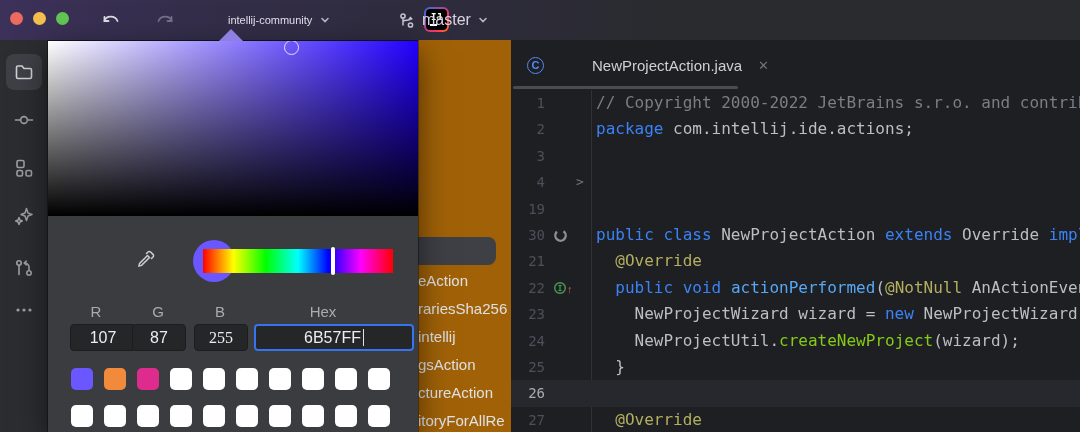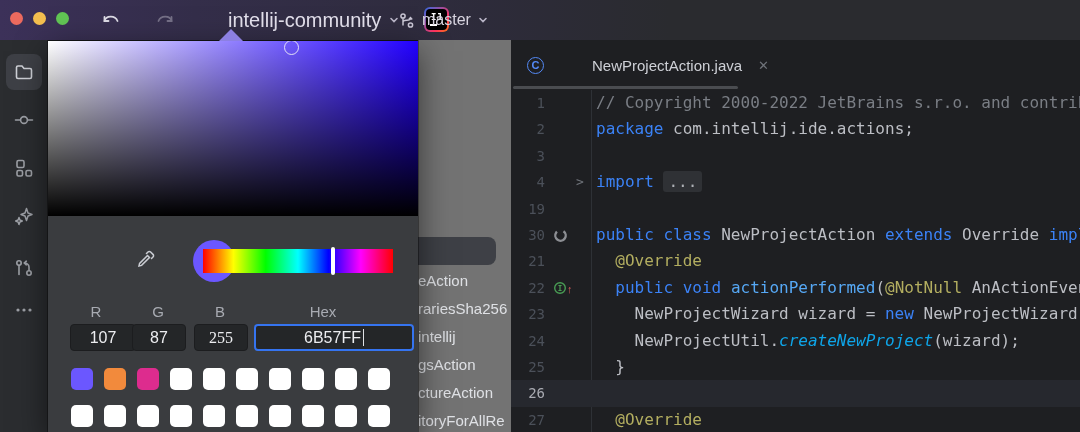--- a/index.html
+++ b/index.html
@@ -16,33 +16,33 @@
   .tb-icon{position:absolute;top:7px;width:26px;height:26px;display:flex;align-items:center;justify-content:center;}
   #undo{left:98px;}
   #redo{left:152px;opacity:.38;}
   #ij-logo{position:absolute;left:196px;top:7px;width:25px;height:25px;border-radius:6px;
     background:linear-gradient(135deg,#2E6BE5,#FE315D 70%,#F97A12);display:flex;align-items:center;justify-content:center;}
   #ij-logo .inner{width:21px;height:21px;border-radius:4px;background:#000;color:#fff;
     font-family:"DejaVu Sans Mono",monospace;font-size:9px;font-weight:bold;letter-spacing:0;
     display:flex;align-items:center;justify-content:center;flex-direction:column;line-height:9px;}
   #ij-logo .inner i{display:block;width:7px;height:2px;background:#fff;margin-top:2px;margin-right:7px;}
   #project-widget{position:absolute;left:228px;top:0;height:40px;display:flex;align-items:center;gap:8px;}
-  #project-name{color:#E3E0EC;font-size:20px;font-weight:500;}
+  #project-name{color:#E3E0EC;font-size:11px;font-weight:500;}
   #vcs-widget{position:absolute;left:398px;top:0;height:40px;display:flex;align-items:center;gap:7px;}
   #branch-name{color:#D7D4DF;font-size:16px;}
   .chev{width:10px;height:10px;}
 
   
   #stripe{position:absolute;left:0;top:40px;width:48px;height:392px;background:#2B2D30;border-right:1px solid #222326;}
   .str-btn{position:absolute;left:6px;width:36px;height:36px;border-radius:8px;
     display:flex;align-items:center;justify-content:center;}
   .str-btn.active{background:#3E4046;}
 
   
-  #tree{position:absolute;left:418px;top:40px;width:93px;height:392px;background:#737373;overflow:hidden;}
+  #tree{position:absolute;left:418px;top:40px;width:93px;height:392px;background:#a16207;overflow:hidden;}
   #tree-selected{position:absolute;left:-14px;top:197px;width:92px;height:28px;background:#3E4046;border-radius:8px;}
   .tree-row{position:absolute;left:0;height:26px;line-height:26px;color:#DFE1E5;font-size:15px;white-space:pre;}
 
   
   #editor{position:absolute;left:511px;top:40px;width:569px;height:392px;background:#1E1F22;}
   #tabbar{position:absolute;left:0;top:0;width:569px;height:50px;}
   #tab{position:absolute;left:0;top:0;height:50px;display:flex;align-items:center;padding-left:16px;gap:8px;}
   #class-icon{width:17px;height:17px;border-radius:50%;border:1.5px solid #548AF7;color:#548AF7;
     font-size:11px;font-weight:bold;display:flex;align-items:center;justify-content:center;box-sizing:border-box;}
   #tab-label{color:#CED0D6;font-size:15px;margin-left:40px;}
@@ -55,21 +55,21 @@
   .ln{position:absolute;left:0;top:0;width:34px;text-align:right;color:#4B5059;
       font-family:"DejaVu Sans Mono",monospace;font-size:14px;}
   .crow.current .ln{color:#A9ABB2;}
   .gicon{position:absolute;left:42px;top:6px;width:15px;height:15px;}
   .garrow{position:absolute;left:56px;top:1px;color:#DB5C5C;font-size:11px;font-weight:bold;}
   .fold-chev{position:absolute;left:65px;top:0;color:#6F737A;font-size:13px;
       font-family:"DejaVu Sans Mono",monospace;}
   .ctext{position:absolute;left:85px;top:0;font-family:"DejaVu Sans Mono",monospace;font-size:16px;}
   .tk-com{color:#7A7E85}.tk-kw{color:#3b82f6}.tk-pl{color:#BCBEC4}
   .tk-ann{color:#B3AE60}.tk-mth{color:#56A8F5}
-  .tk-itl{color:#0ea5e9;font-style:italic}
+  .tk-itl{color:#84cc16;}
   .tk-fold{background:#2F3135;color:#AEB1B6;border-radius:3px;padding:1px 5px;}
 
   
   #picker-arrow{position:absolute;left:219px;top:29px;width:0;height:0;
     border-left:12px solid transparent;border-right:12px solid transparent;border-bottom:12px solid #8C80E2;z-index:6;}
   #picker{position:absolute;left:48px;top:41px;width:370px;height:391px;background:#3A3C3F;z-index:5;
     box-shadow:0 10px 30px rgba(0,0,0,.55),0 0 0 1px rgba(0,0,0,.35);}
   #sat-area{position:absolute;left:0;top:0;width:370px;height:175px;overflow:hidden;
     background:linear-gradient(to top,#000,rgba(0,0,0,0)),linear-gradient(to right,#fff,hsl(248,100%,50%));}
   #sat-cursor{position:absolute;left:236px;top:-1px;width:13px;height:13px;border-radius:50%;
@@ -199,21 +199,21 @@
         <span id="tab-label">NewProjectAction.java</span>
         <span id="tab-close">✕</span>
       </div>
       <div id="tab-scroll"></div>
     </div>
     <div id="gutter-line"></div>
     <div id="code">
         <div class="crow"><span class="ln">1</span><span class="ctext"><span class="tk-com">// Copyright 2000-2022 JetBrains s.r.o. and contrib</span></span></div>
         <div class="crow"><span class="ln">2</span><span class="ctext"><span class="tk-kw">package</span><span class="tk-pl"> com.intellij.ide.actions;</span></span></div>
         <div class="crow"><span class="ln">3</span><span class="ctext"></span></div>
-        <div class="crow"><span class="ln">4</span><span class="fold-chev">&gt;</span><span class="ctext"><span class="tk-kw">import</span><span class="tk-pl"> </span><span class="tk-fold">...</span></span></div>
+        <div class="crow"><span class="ln">4</span><span class="fold-chev">&gt;</span></div>
         <div class="crow"><span class="ln">19</span><span class="ctext"></span></div>
         <div class="crow"><span class="ln">30</span><span class="gicon"><svg width="15" height="15" viewBox="0 0 15 15" fill="none">
               <circle cx="7.5" cy="7.5" r="5.2" stroke="#8C8E93" stroke-width="2.4" stroke-dasharray="25 8" transform="rotate(-55 7.5 7.5)"></circle>
             </svg></span><span class="ctext"><span class="tk-kw">public class</span><span class="tk-pl"> NewProjectAction </span><span class="tk-kw">extends</span><span class="tk-pl"> Override </span><span class="tk-kw">impl</span></span></div>
         <div class="crow"><span class="ln">21</span><span class="ctext"><span class="tk-pl">  </span><span class="tk-ann">@Override</span></span></div>
         <div class="crow"><span class="ln">22</span><span class="gicon"><svg width="14" height="14" viewBox="0 0 14 14" fill="none">
               <circle cx="7" cy="7" r="5.3" stroke="#499C54" stroke-width="1.4"></circle>
               <path d="M5.4 4.5 H8.6 M7 4.5 V9.5 M5.4 9.5 H8.6" stroke="#499C54" stroke-width="1.2"></path>
             </svg></span><span class="garrow">↑</span><span class="ctext"><span class="tk-pl">  </span><span class="tk-kw">public void</span><span class="tk-pl"> </span><span class="tk-mth">actionPerformed</span><span class="tk-pl">(</span><span class="tk-ann">@NotNull</span><span class="tk-pl"> AnActionEven</span></span></div>
         <div class="crow"><span class="ln">23</span><span class="ctext"><span class="tk-pl">    NewProjectWizard wizard = </span><span class="tk-kw">new</span><span class="tk-pl"> NewProjectWizard(</span></span></div>

